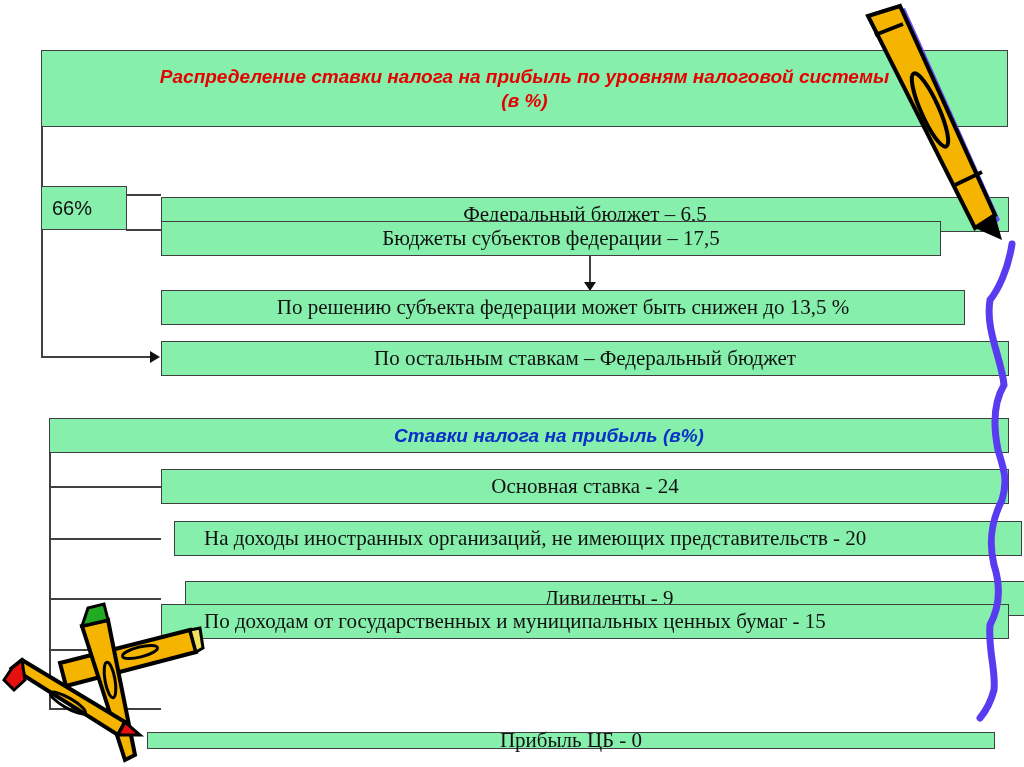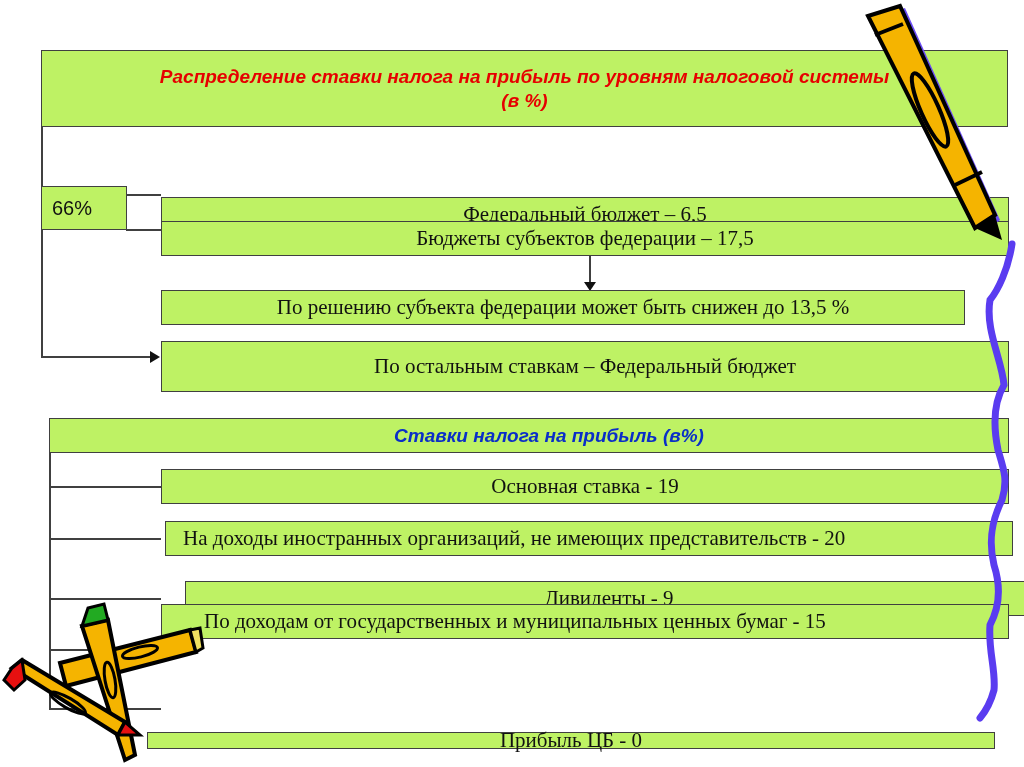--- a/index.html
+++ b/index.html
@@ -1,21 +1,21 @@
 <!DOCTYPE html>
 <html><head>
   <meta charset="utf-8">
   <style>
     html, body { margin: 0; padding: 0; }
     body {
       width: 1024px; height: 767px; background: #ffffff; position: relative; overflow: hidden;
       font-family: "Liberation Serif", serif;
     }
     .box {
-      position: absolute; box-sizing: border-box; border: 1.5px solid #404040; background: #bef264;
+      position: absolute; box-sizing: border-box; border: 1.5px solid #404040; background: #86efac;
       display: flex; align-items: center; justify-content: center; text-align: center;
       color: #111; font-family: "Liberation Serif", serif; font-size: 21px; white-space: nowrap;
     }
     .title-box {
       font-family: "Liberation Sans", sans-serif; font-weight: bold; font-style: italic;
       font-size: 19px; line-height: 24px; white-space: normal;
     }
     .line { position: absolute; background: #404040; }
     svg.overlay { position: absolute; left: 0; top: 0; pointer-events: none; }
   </style>
@@ -33,49 +33,49 @@
 <div class="line" style="left:126px; top:194px; width:35px; height:1.5px;"></div>
 <div class="line" style="left:126px; top:229px; width:35px; height:1.5px;"></div>
 
 <div class="box" style="left:41px; top:186px; width:86px; height:44px; justify-content:flex-start; padding-left:10px; font-family:'Liberation Sans', sans-serif; font-size:20px;">
   <span>66%</span>
 </div>
 
 <div class="box" style="left:161px; top:169px; width:848px; height:35px;margin-top:28px;">
   <span>Федеральный бюджет – 6,5</span>
 </div>
-<div class="box" style="left:161px; top:221px; width:848px; height:35px;">
+<div class="box" style="left:161px; top:221px; width:780px; height:35px;">
   <span>Бюджеты субъектов федерации – 17,5</span>
 </div>
 
 <div class="line" style="left:589px; top:256px; width:1.5px; height:28px;"></div>
 <div style="position:absolute; left:584px; top:282px; width:0; height:0; border-left:6px solid transparent; border-right:6px solid transparent; border-top:9px solid #111;"></div>
 
 <div class="box" style="left:161px; top:290px; width:804px; height:35px;">
   <span>По решению субъекта федерации может быть снижен до 13,5 %</span>
 </div>
-<div class="box" style="left:161px; top:341px; width:848px; height:51px;">
+<div class="box" style="left:161px; top:341px; width:848px; height:35px;">
   <span>По остальным ставкам – Федеральный бюджет</span>
 </div>
 
 <div class="box title-box" style="left:49px; top:418px; width:960px; height:35px; color:#0a2ec8;padding-left:40px;">
   <span>Ставки налога на прибыль (в%)</span>
 </div>
 
 <div class="line" style="left:49px; top:453px; width:1.5px; height:256px;"></div>
 <div class="line" style="left:49px; top:486px; width:112px; height:1.5px;"></div>
 <div class="line" style="left:49px; top:538px; width:112px; height:1.5px;"></div>
 <div class="line" style="left:49px; top:598px; width:112px; height:1.5px;"></div>
 <div class="line" style="left:49px; top:649px; width:112px; height:1.5px;"></div>
 <div class="line" style="left:49px; top:708px; width:112px; height:1.5px;"></div>
 
 <div class="box" style="left:161px; top:469px; width:848px; height:35px;">
-  <span>Основная ставка - 19</span>
+  <span>Основная ставка - 24</span>
 </div>
-<div class="box" style="left:165px; top:521px; width:848px; height:35px; justify-content:flex-start; padding-left:17px;">
+<div class="box" style="left:174px; top:521px; width:848px; height:35px; justify-content:flex-start; padding-left:29px;">
   <span>На доходы иностранных организаций, не имеющих представительств - 20</span>
 </div>
 <div class="box" style="left:161px; top:581px; width:848px; height:35px;margin-left:24px;">
   <span>Дивиденты - 9</span>
 </div>
 <div class="box" style="left:161px; top:604px; width:848px; height:35px; justify-content:flex-start; padding-left:42px;">
   <span>По доходам от государственных и муниципальных ценных бумаг - 15</span>
 </div>
 <div class="box" style="left:147px; top:692px; width:848px; height:17px;margin-top:40px;">
   <span>Прибыль ЦБ - 0</span>

